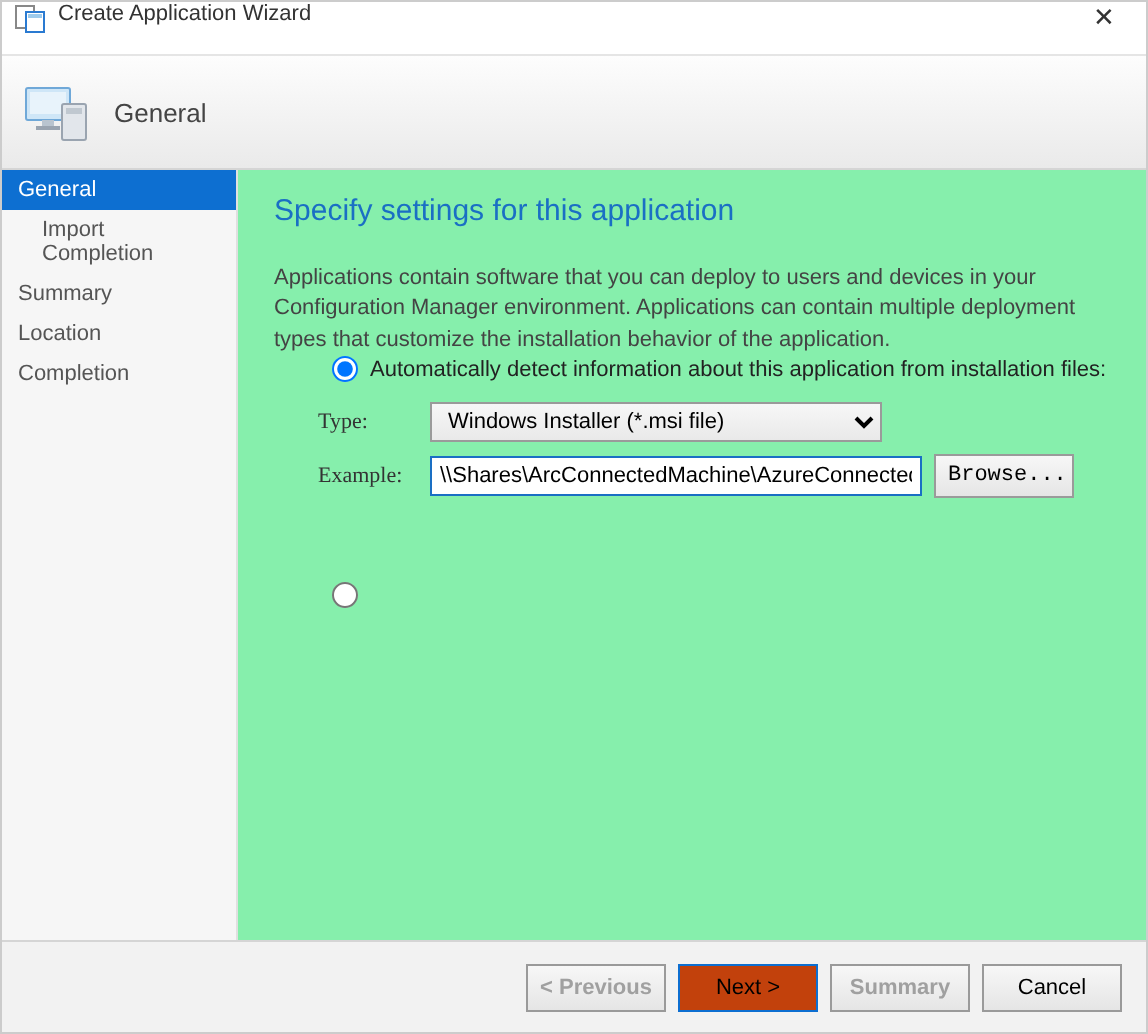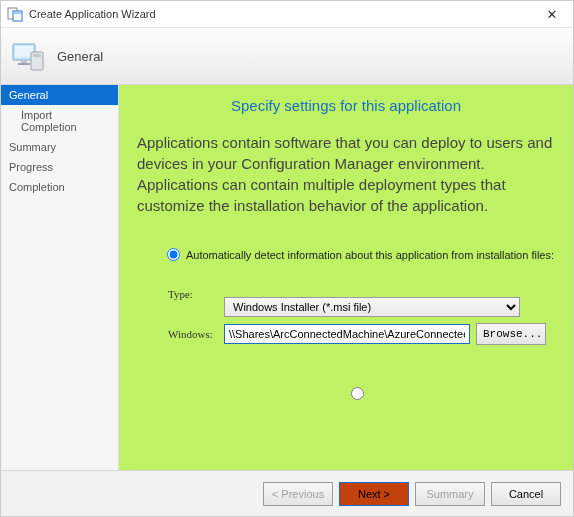--- a/index.html
+++ b/index.html
@@ -1,46 +1,46 @@
 <!DOCTYPE html>
 <html><head>
 <meta charset="utf-8">
 <style>
   * { box-sizing: border-box; font-family: "Segoe UI", Tahoma, sans-serif; }
   body { margin: 0; background: #fff; }
   .window { width: 574px; height: 517px; background: #fff; display: flex; flex-direction: column; border: 1px solid #ccc; }
-  .titlebar { height: 26px; display: flex; align-items: center; padding: 0 6px; font-size: 11px; color: #333; }
+  .titlebar { height: 26px; display: flex; align-items: flex-start; padding: 0 6px; font-size: 11px; color: #333; }
   .titlebar .icon-app { width: 16px; height: 16px; margin-right: 6px; }
   .titlebar .title { flex: 1; }
   .titlebar .close { width: 30px; text-align: center; font-size: 13px; color: #333; cursor: pointer; }
   .header { height: 58px; background: linear-gradient(#fdfdfd, #eaeaea); border-top: 1px solid #e5e5e5; border-bottom: 1px solid #d5d5d5; display: flex; align-items: center; padding: 0 10px; }
   .header .hicon { width: 36px; height: 36px; margin-right: 10px; }
   .header .htext { font-size: 13px; color: #444; }
   .body { flex: 1; display: flex; min-height: 0; }
   .sidebar { width: 118px; background: #f6f6f6; border-right: 1px solid #e0e0e0; font-size: 11px; color: #555; }
   .side-item { padding: 4px 8px; }
   .side-item.active { background: #0d6fd1; color: #fff; }
   .side-sub { padding: 4px 8px 4px 20px; }
-  .main { flex: 1; display: flex; flex-direction: column; padding: 12px 18px 0 18px; background: #bef264; align-items: center; }
+  .main { flex: 1; display: flex; flex-direction: column; padding: 12px 18px 0 18px; background: #86efac; }
   .page-title { color: #1a6fc4; font-size: 15px; margin-bottom: 18px; }
-  .desc { font-size: 15px; color: #444; line-height: 1.4; margin-bottom: 32px; }
+  .desc { font-size: 11px; color: #444; line-height: 1.4; }
   .opt-row { display: flex; align-items: center; font-size: 11px; color: #222; margin-bottom: 10px; padding-left: 29px; }
   .opt-row input[type=radio] { margin: 0 6px 0 0; }
   .form-grid { padding-left: 22px; font-size: 11px; color: #333; }
   .frow { display: flex; align-items: center; margin-bottom: 6px; }
   .flabel { width: 56px; font-family: Liberation Serif, serif; }
   .fcontrol { flex: 1; display: flex; align-items: center; gap: 6px; }
   select, input[type=text] { font-size: 11px; padding: 2px 4px; border: 1px solid #9a9a9a; background: #fff; height: 20px; }
-  select { width: 296px; background: linear-gradient(#f7f7f7,#e9e9e9); margin-top: 26px; }
+  select { width: 226px; background: linear-gradient(#f7f7f7,#e9e9e9); }
   input[type=text] { width: 246px; border-color: #1a6fc4; }
   .browse-btn { width: 70px; height: 22px; font-size: 11px; background: linear-gradient(#f7f7f7,#e5e5e5); border: 1px solid #9a9a9a; cursor: pointer; font-family: Liberation Mono, monospace; }
   .example { font-size: 10px; color: #777; margin-left: 78px; margin-top: 2px; }
   .footer { height: 46px; border-top: 1px solid #d5d5d5; background: #f2f2f2; display: flex; align-items: center; justify-content: flex-end; gap: 6px; padding: 0 12px; }
   .footer button { width: 70px; height: 24px; font-size: 11px; border: 1px solid #9a9a9a; background: linear-gradient(#f7f7f7,#e5e5e5); cursor: pointer; }
-  .footer button:disabled { color: #a0a0a0; cursor: default; }
+  .footer button:disabled { color: #a0a0a0; cursor: default; font-weight: bold; }
   .footer button.primary { border: 1px solid #0d6fd1; background: #c2410c; }
 </style>
 </head>
 <body>
 
 <div class="window">
 
   <div class="titlebar">
     <span class="icon-app">
       <svg viewBox="0 0 16 16" width="16" height="16">
@@ -65,21 +65,21 @@
       </svg>
     </span>
     <span class="htext">General</span>
   </div>
 
   <div class="body">
     <div class="sidebar">
       <div class="side-item active">General</div>
       <div class="side-sub">Import Completion</div>
       <div class="side-item">Summary</div>
-      <div class="side-item">Progress</div>
+      <div class="side-item">Location</div>
       <div class="side-item">Completion</div>
     </div>
 
     <div class="main">
       <div class="page-title">Specify settings for this application</div>
       <div class="desc">Applications contain software that you can deploy to users and devices in your Configuration Manager environment. Applications can contain multiple deployment types that customize the installation behavior of the application.</div>
 
       <label class="opt-row">
         <input type="radio" name="mode" checked="" style="">
         <span>Automatically detect information about this application from installation files:</span>
@@ -88,21 +88,21 @@
       <div class="form-grid">
         <div class="frow">
           <div class="flabel">Type:</div>
           <div class="fcontrol">
             <select>
               <option>Windows Installer (*.msi file)</option>
             </select>
           </div>
         </div>
         <div class="frow">
-          <div class="flabel">Windows:</div>
+          <div class="flabel">Example:</div>
           <div class="fcontrol">
             <input type="text" value="\\Shares\ArcConnectedMachine\AzureConnectedMachineAgent.msi" style="">
             <button class="browse-btn">Browse...</button>
           </div>
         </div>
       </div>
 
       <div style="height:36px"></div>
 
       <label class="opt-row">

